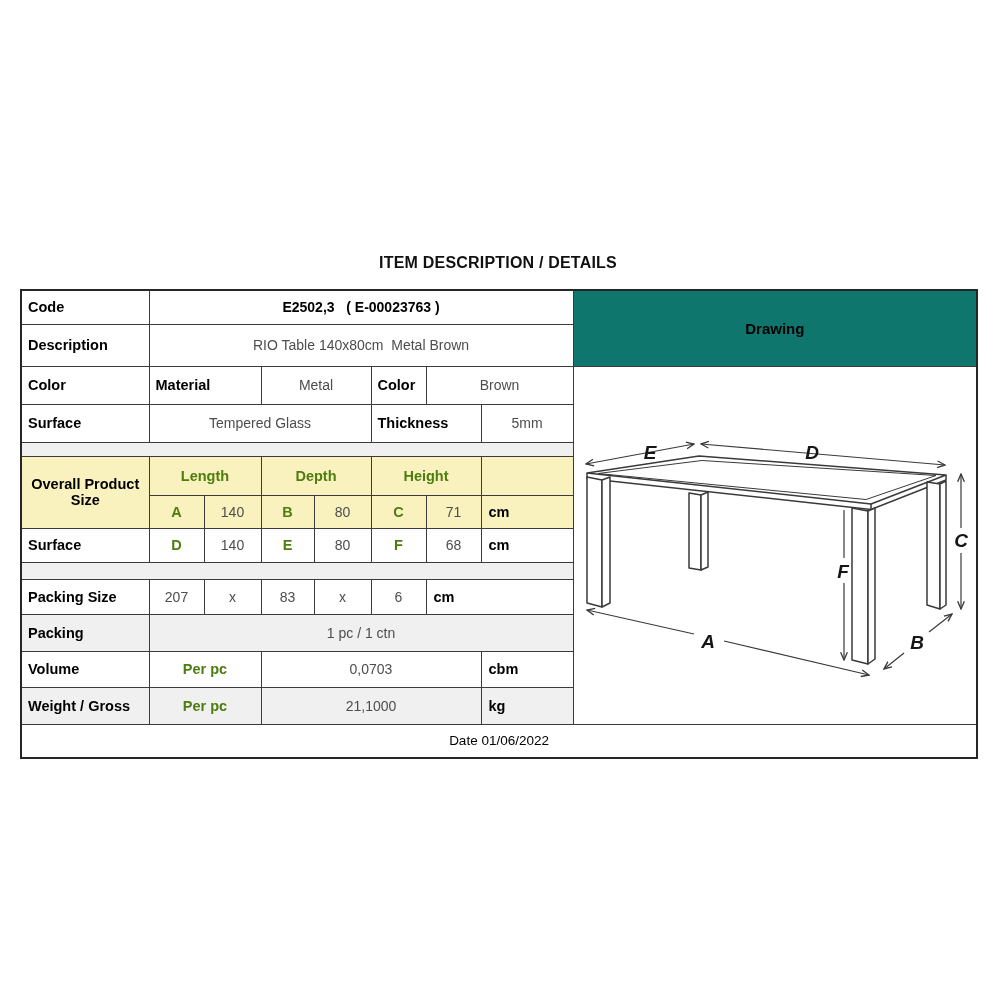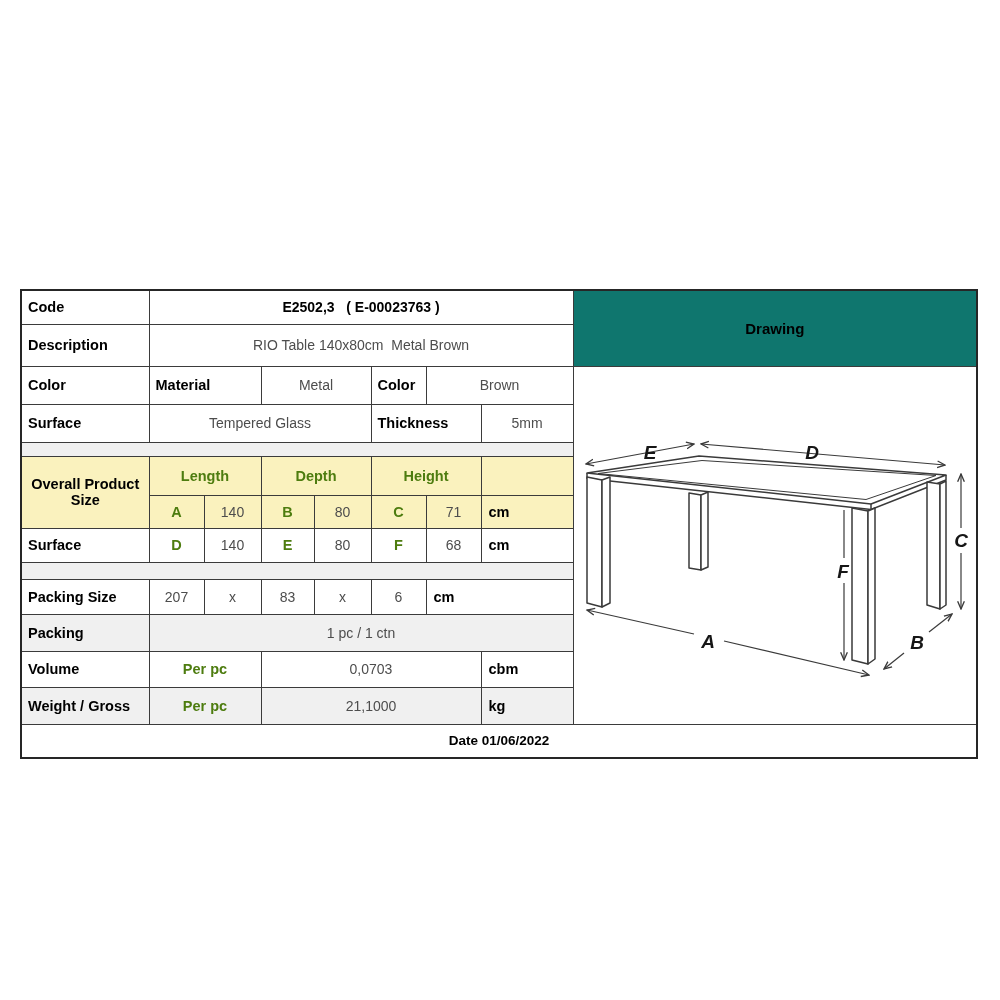--- a/index.html
+++ b/index.html
@@ -14,28 +14,29 @@
   td.lbl{font-weight:bold;color:#000;text-align:left;padding-left:6px;font-size:14.5px;}
   td.val{text-align:center;white-space:pre;}
   td.bold{font-weight:bold;color:#000;}
   td.keyc{font-weight:bold;color:#4d7c0f;text-align:center;font-size:14.5px;}
   td.unit{font-weight:bold;color:#000;text-align:left;padding-left:7px;font-size:14.5px;}
   td.ylw{background:#FAF2BE;}
   td.gry{background:#F0F0F0;margin-left:24px;}
   td.ctr{text-align:center;}
   td.drawhead{font-weight:bold;color:#000;text-align:center;font-size:15px;background:#0f766e;}
   td.drawcell{padding:0;vertical-align:top;background:#fff;}
-  td.daterow{font-weight:bold;color:#000;text-align:center;font-size:13.5px;margin-left:38px;}
+  td.daterow{font-weight:normal;color:#000;text-align:center;font-size:13.5px;margin-left:38px;}
   svg text{font-family:"Liberation Sans",sans-serif;}
 </style>
 </head>
 <body>
 
 <div class="page">
 
+  <div class="sheet-title">ITEM DESCRIPTION / DETAILS</div>
 
   <table class="spec">
     <colgroup>
       <col style="width:128px">
         <col style="width:55px">
         <col style="width:57px">
         <col style="width:53px">
       <col style="width:57px">
         <col style="width:55px">
         <col style="width:55px">

